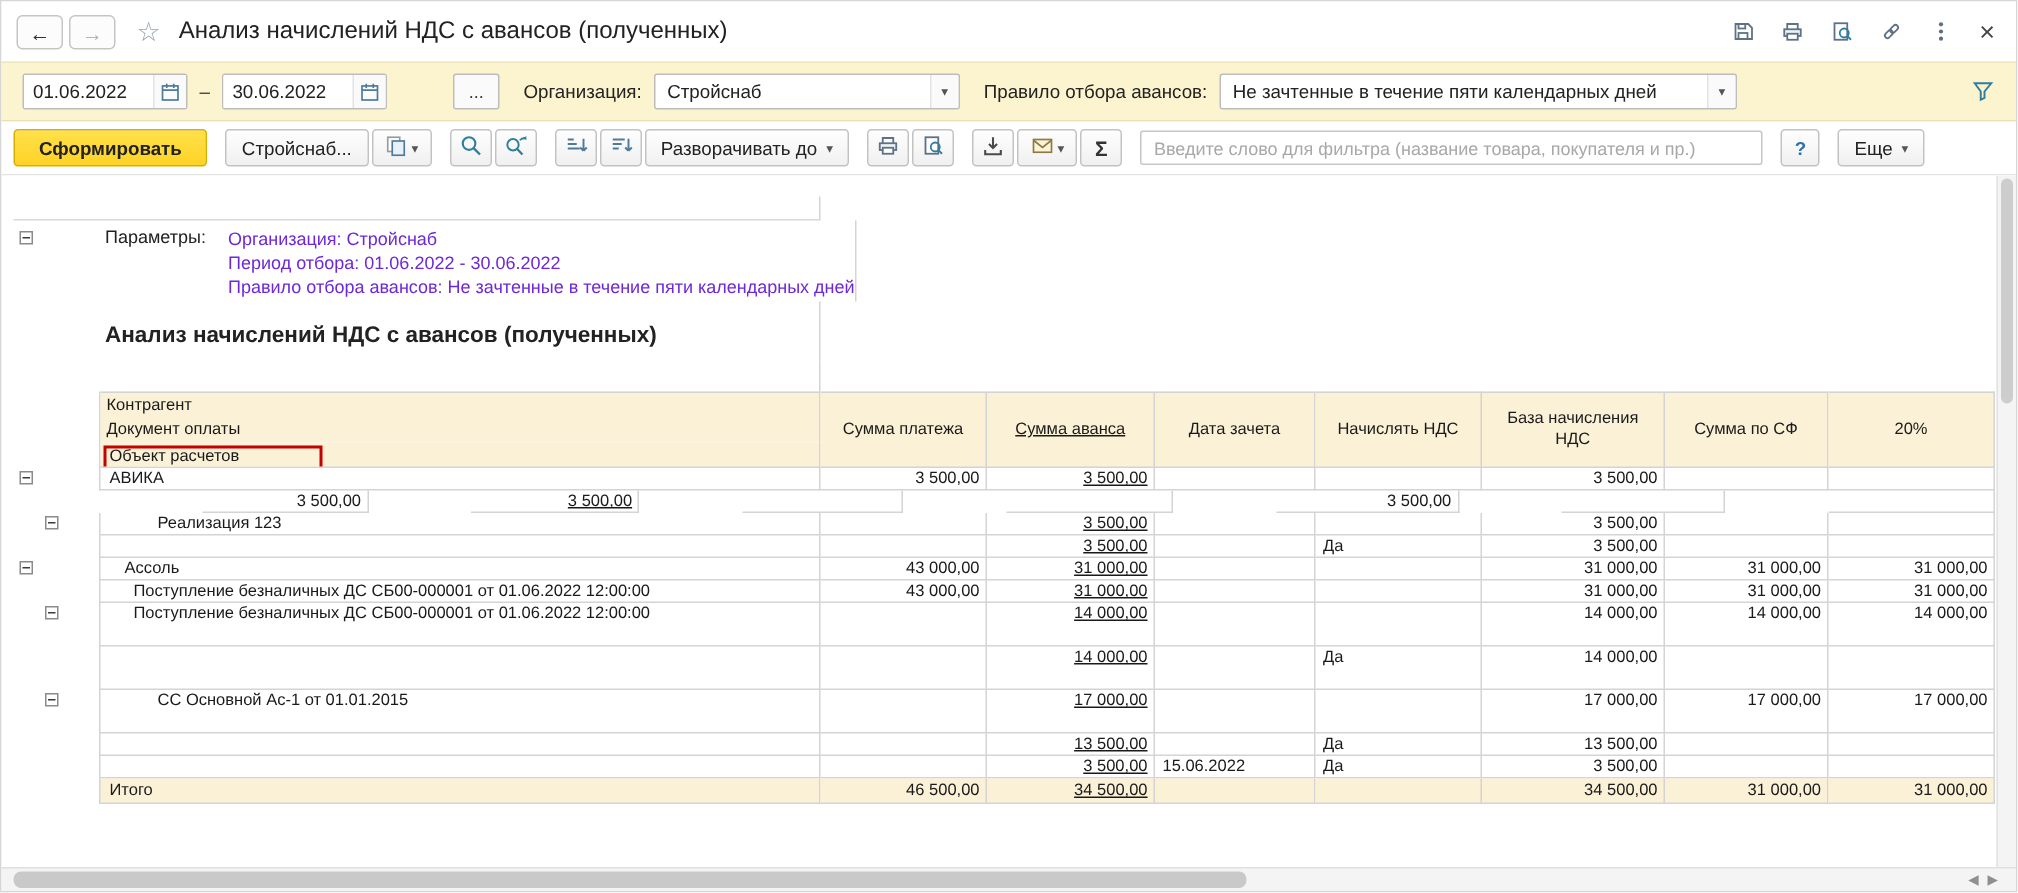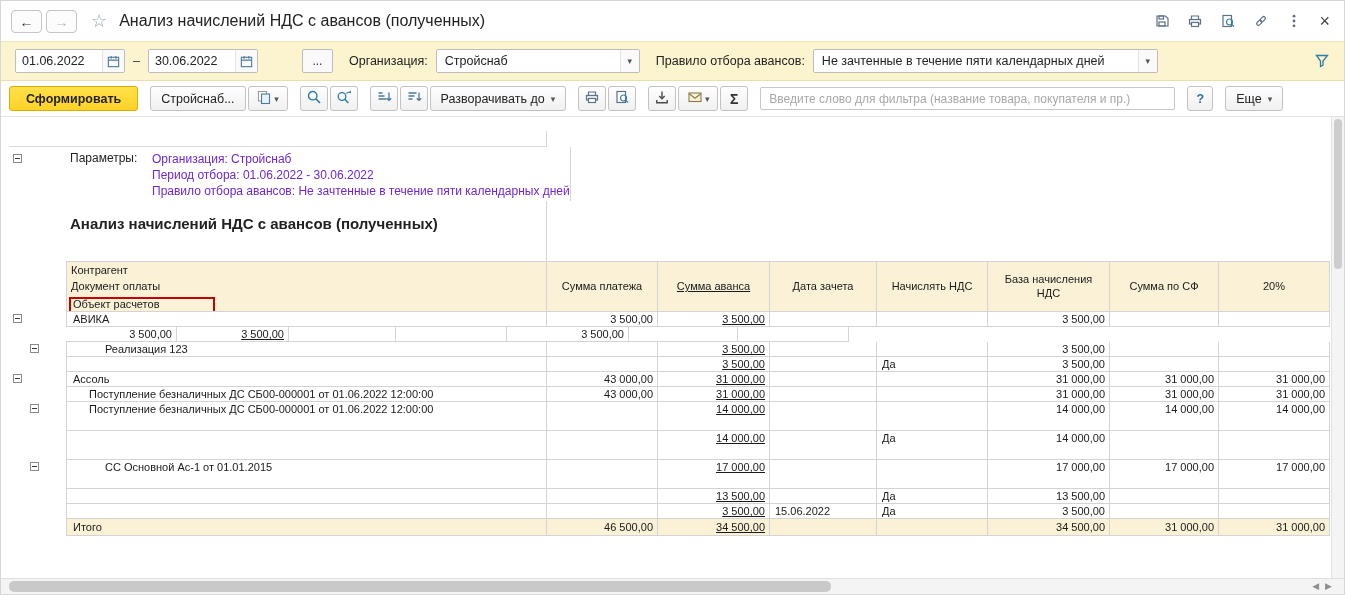--- a/index.html
+++ b/index.html
@@ -52,21 +52,21 @@
   .caret { font-size:9px; color:#555; line-height:10px; }
   .sigma { font-size:14px; font-weight:bold; color:#333; }
   .filterinput { height:23px; width:415px; border:1px solid #C6C6C6; border-radius:2px; padding:0 8px;
                  font:12px "Liberation Sans", sans-serif; color:#333; outline:none; }
   .filterinput::placeholder { color:#A8A8A8; }
   .helpbtn { width:26px; justify-content:center; color:#2F6FB2; font-weight:bold; }
 
   
   .report { position:relative; flex:1; background:#fff; overflow:hidden; }
   .rpt { position:absolute; left:8px; top:14px; right:14px; font-size:11px; }
-  .prow, .trow, .hdr { display:flex; }
+  .prow, .trow, .hdr { display:flex;justify-content:space-between; }
   .gutter { width:57px; flex:none; position:relative; }
   .rest { width:783px; flex:none; }
   .labcol { flex:1; border-right:1px solid #D4D4D4; }
   .top-strip { height:16px; }
   .top-strip .gutter, .top-strip .labcol { border-bottom:1px solid #DADADA; }
   .params-row { height:54px; }
   .params-row .labcol { display:flex; padding-top:4px; }
   .plabel { width:86px; flex:none; padding-left:4px; font-size:12px; color:#222; }
   .plines div { line-height:16px; font-size:12px; color:#6d28d9; white-space:nowrap; }
   .title-row { height:40px; }
@@ -441,21 +441,21 @@
     <div class="val c4">3 500,00</div>
     <div class="val c5"></div>
     <div class="val c6"></div>
   </div>
           <div class="trow">
     <div class="gutter">
       <span class="expander" style="left: 4px;">
                 <i></i>
               </span>
     </div>
-    <div class="lab" style="padding-left: 6px;">Ассоль</div>
+    <div class="lab" style="padding-left: 16px;">Ассоль</div>
     <div class="val c0">43 000,00</div>
     <div class="val c1">31 000,00</div>
     <div class="val c2"></div>
     <div class="val c3"></div>
     <div class="val c4">31 000,00</div>
     <div class="val c5">31 000,00</div>
     <div class="val c6">31 000,00</div>
   </div>
           <div class="trow">
     <div class="gutter">

